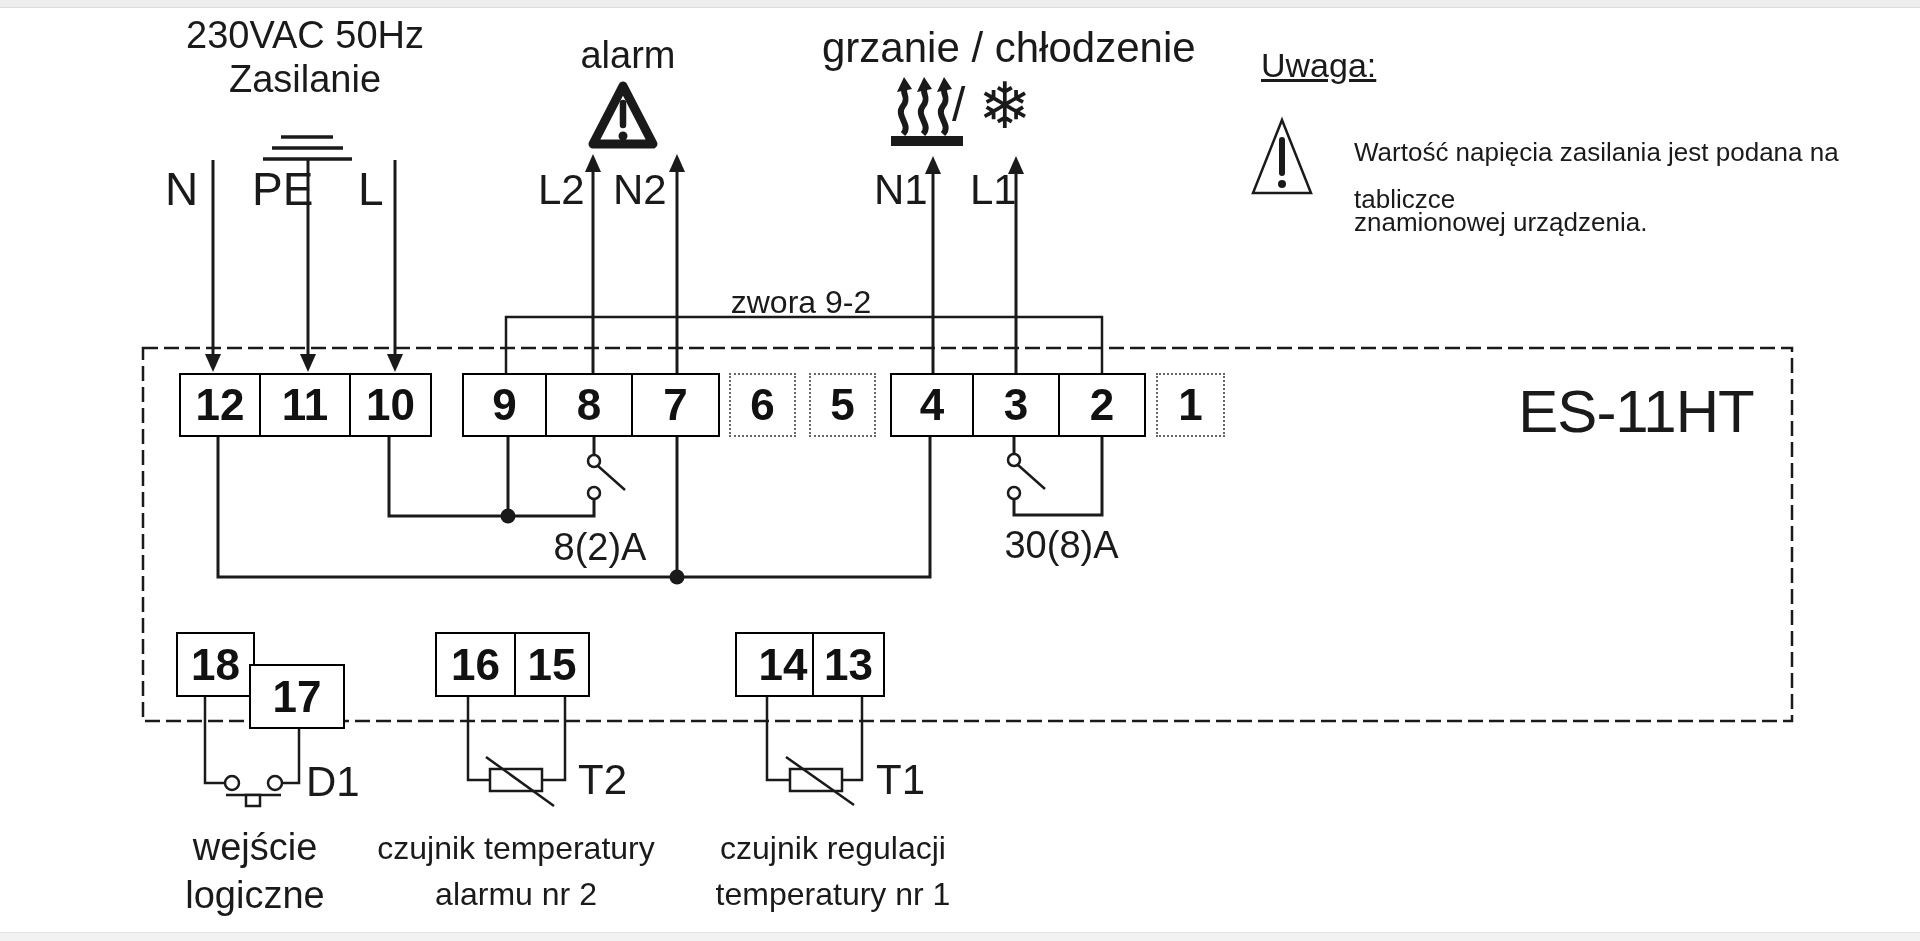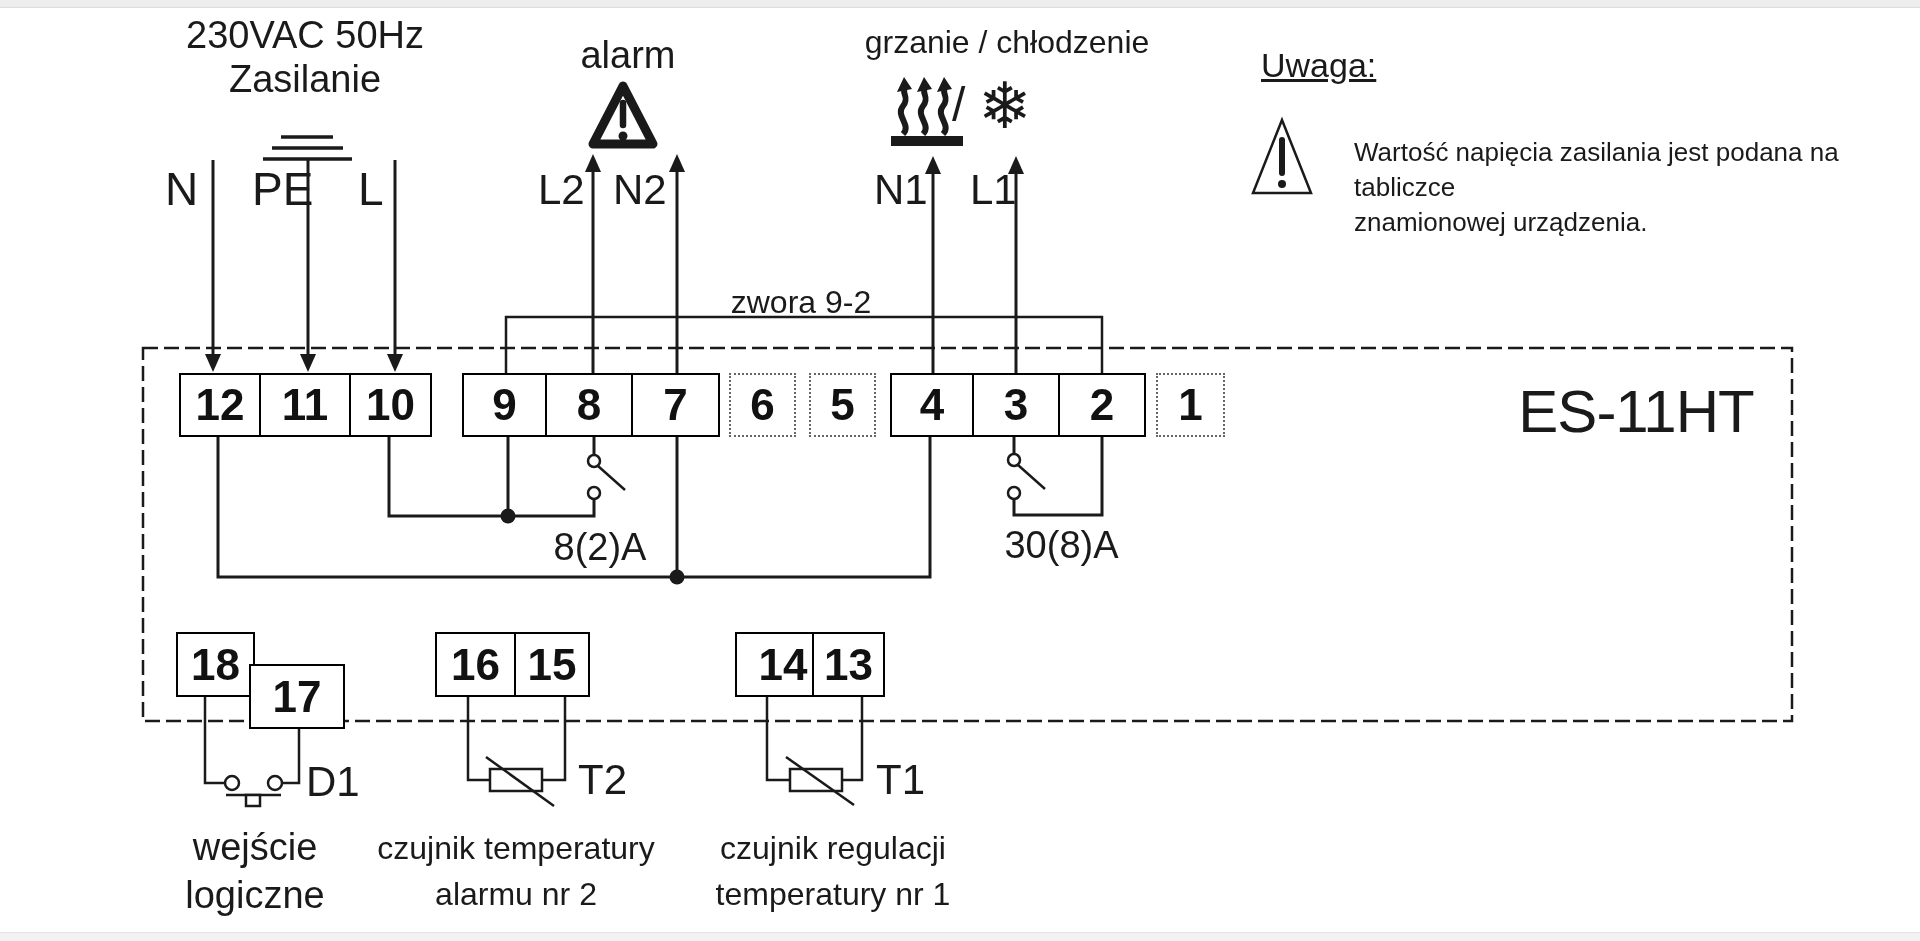--- a/index.html
+++ b/index.html
@@ -5,21 +5,21 @@
   html,body{margin:0;padding:0;background:#fff;}
   .canvas{position:relative;width:1920px;height:941px;background:#ffffff;overflow:hidden;
           font-family:"Liberation Sans",sans-serif;color:#1a1a1a;}
   .edge{position:absolute;left:0;width:100%;}
   .edge.top{top:0;height:7px;background:#ededed;border-bottom:1px solid #dcdcdc;}
   .edge.bottom{bottom:0;height:8px;background:#f2f2f2;border-top:1px solid #e3e3e3;}
   svg.layer{position:absolute;left:0;top:0;width:1920px;height:941px;}
   .label{position:absolute;white-space:nowrap;line-height:1.05;}
   .b{font-weight:normal;}
   .ctr{text-align:center;}
-  .f38{font-size:38px;} .f36{font-size:32px;} .f34{font-size:34px;text-align:center;} .f32{font-size:32px;}
+  .f38{font-size:38px;} .f36{font-size:42px;} .f34{font-size:34px;text-align:center;} .f32{font-size:32px;}
   .f46{font-size:46px;} .f42{font-size:42px;} .f26{font-size:26px;} .f48{font-size:48px;}
   .f60{font-size:60px;letter-spacing:-1px;}
   .f64{font-size:64px;line-height:1;}
   .underline{text-decoration:underline;}
   .term{position:absolute;height:64px;background:#fff;border:2px solid #000000;box-sizing:border-box;
         display:flex;align-items:center;justify-content:center;
         font-weight:bold;font-size:44px;color:#111;}
   .term.dotted{border:2px dotted #666;}
   .term.row2{height:65px;}
 </style>
@@ -157,21 +157,21 @@
   <div class="label b f42" style="left:613px;top:168px;">N2</div>
 
   <div class="label b f36 ctr" style="left:822px;top:26px;width:370px;">grzanie / chłodzenie</div>
   <div class="label b f48" style="left:952px;top:80px;">/</div>
   <div class="label f64" style="left:978px;top:74px;">❄</div>
   <div class="label b f42" style="left:874px;top:168px;">N1</div>
   <div class="label b f42" style="left:970px;top:168px;">L1</div>
 
   <div class="label f34 underline" style="left:1261px;top:48px;">Uwaga:</div>
   <div class="label f26" style="left:1354px;top:139px;">Wartość napięcia zasilania jest podana na</div>
-  <div class="label f26" style="left:1354px;top:174px;">tabliczce</div>
+  <div class="label f26" style="left:1354px;top:186px;">tabliczce</div>
   <div class="label f26" style="left:1354px;top:209px;">znamionowej urządzenia.</div>
 
   <div class="label b f32 ctr" style="left:726px;top:286px;width:150px;">zwora 9-2</div>
   <div class="label b f60 ctr" style="left:1506px;top:380px;width:260px;">ES-11HT</div>
 
   <div class="label b f38 ctr" style="left:540px;top:528px;width:120px;">8(2)A</div>
   <div class="label b f38 ctr" style="left:994px;top:526px;width:135px;text-align:center;">30(8)A</div>
 
   <div class="term" style="left:179px;top:373px;width:82px;">
       <span>12</span>

